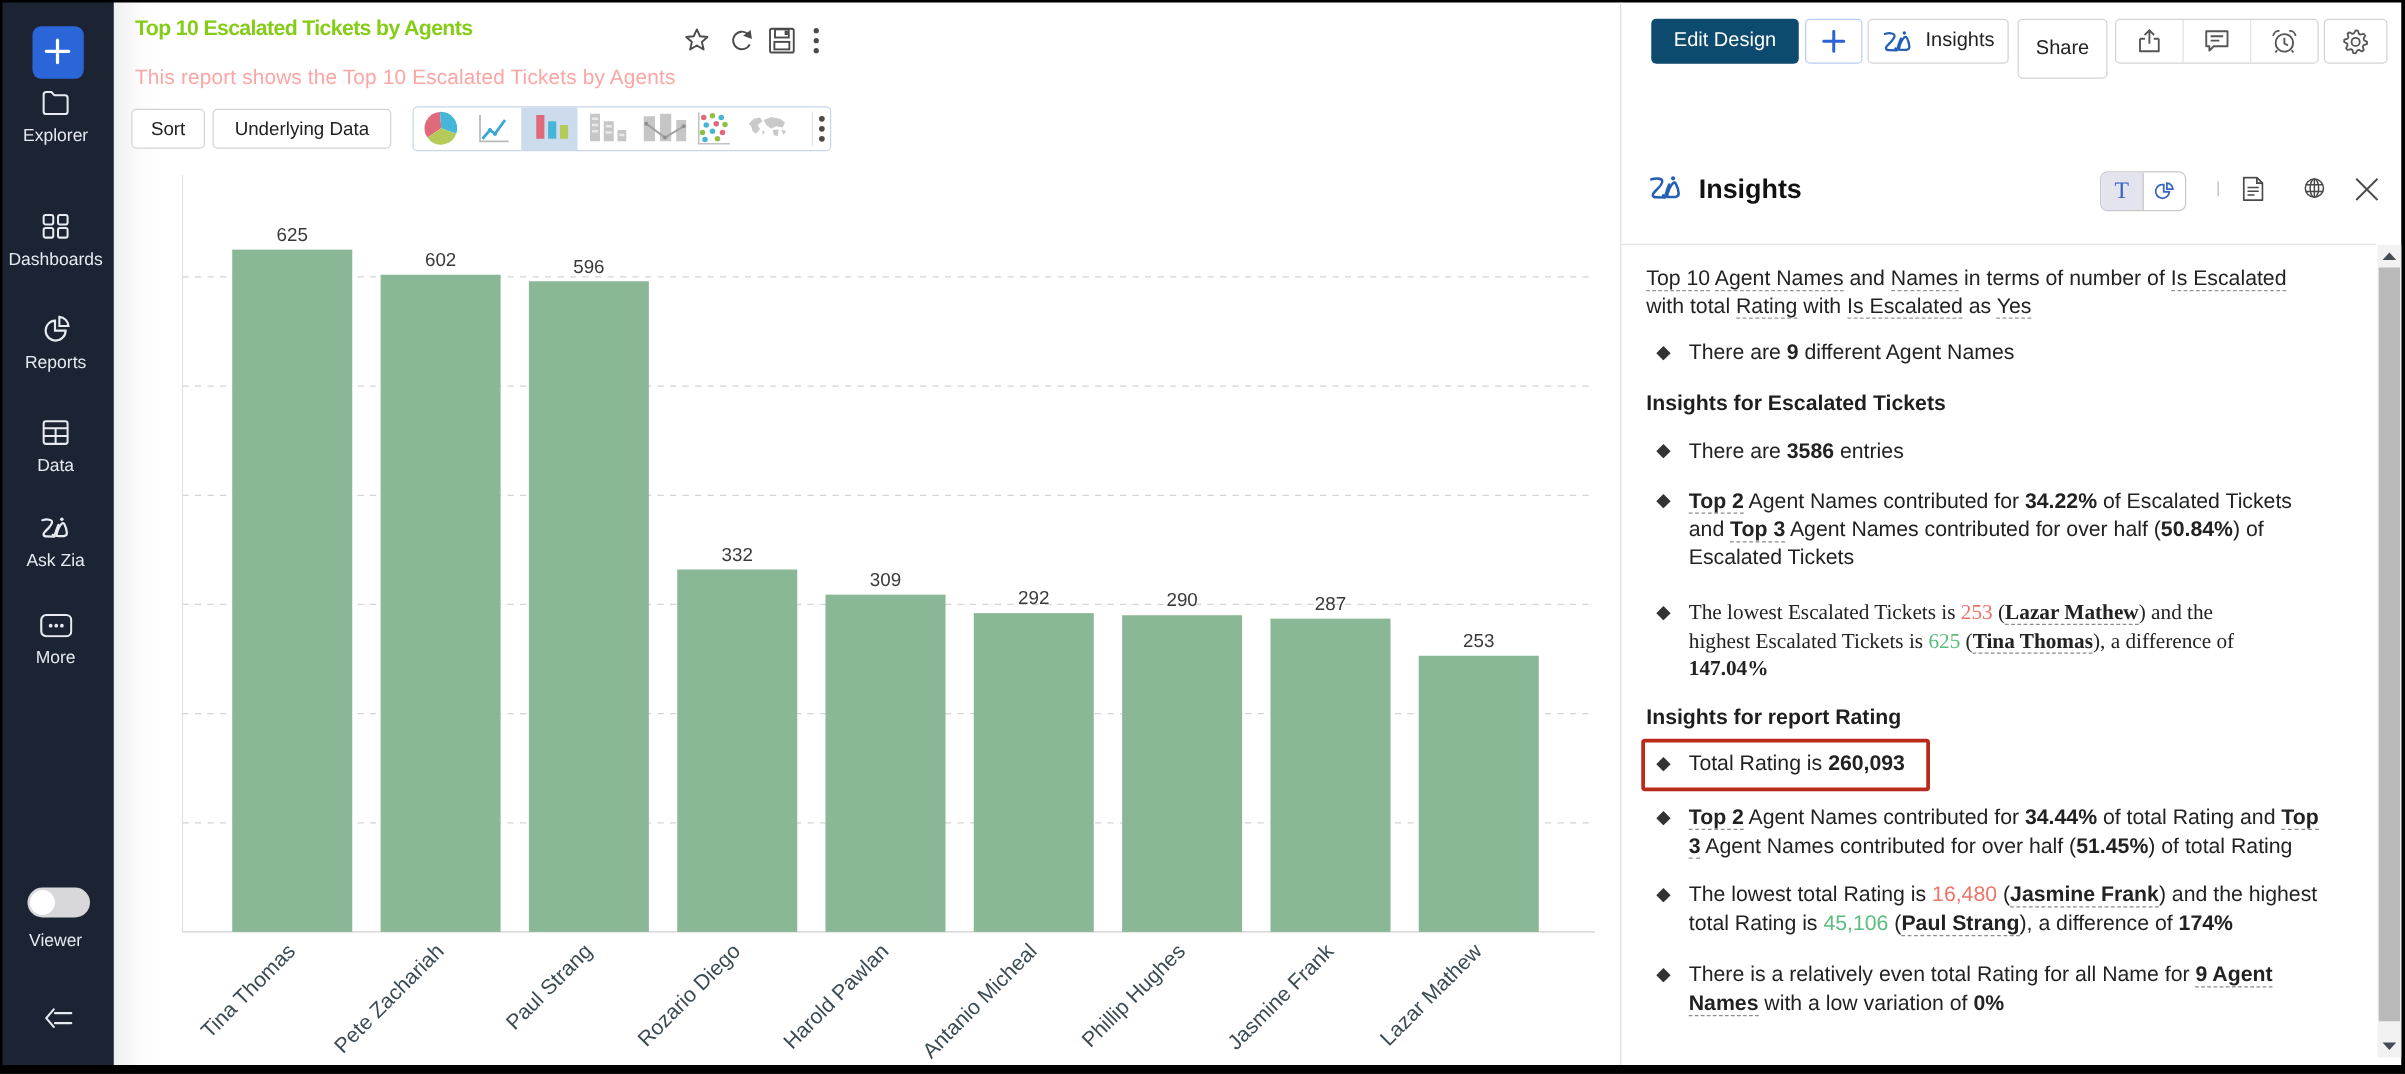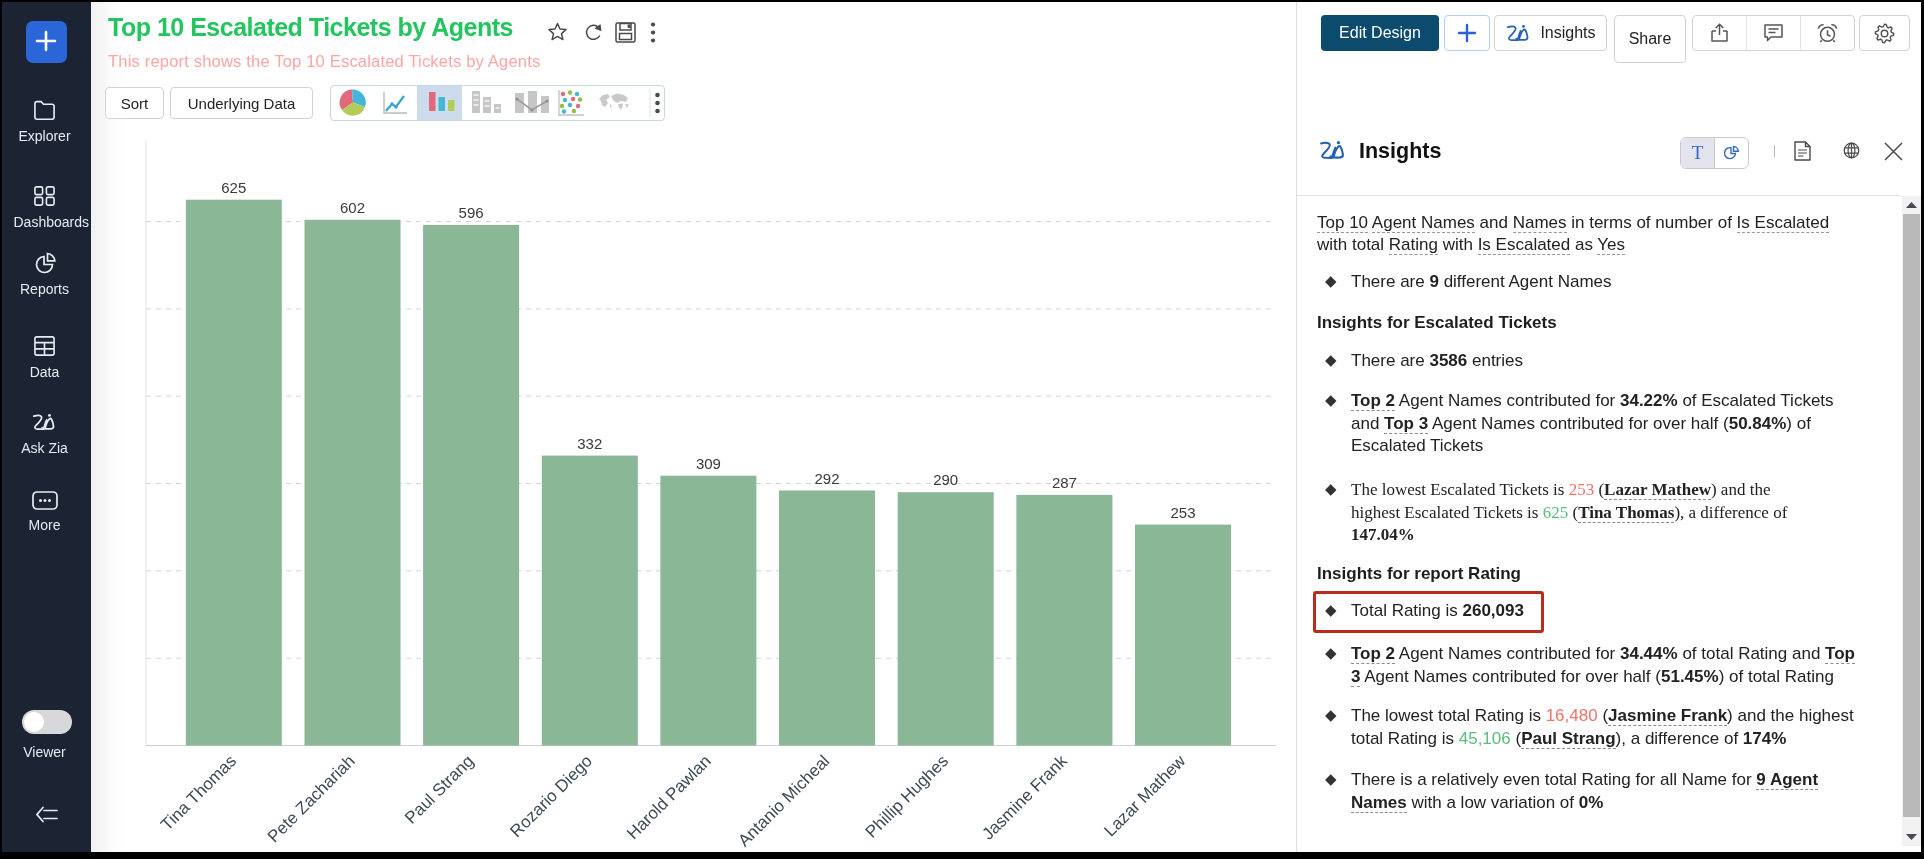--- a/index.html
+++ b/index.html
@@ -25,27 +25,27 @@
 <div id="sidebar"></div>
 <div id="main"></div>
 <div id="mainshade"></div>
 <div id="panel"></div>
 
 <div class="abs" style="left:26px;top:21px;width:41px;height:42px;background:#2b66d9;border-radius:7px;">
   <svg width="40" height="40" viewBox="0 0 40 40">
       <path d="M20 11 V29 M11 20 H29" stroke="#fff" stroke-width="2.6" stroke-linecap="round"></path>
     </svg>
 </div>
-<div class="sideitem" style="top:100px;">
+<div class="sideitem" style="top:72px;">
   <svg width="23" height="21" viewBox="0 0 24 21">
       <path d="M2 3.5 C2 2.2 2.9 1.3 4.2 1.3 L8.5 1.3 L11 4 L19.8 4 C21.1 4 22 4.9 22 6.2 L22 17.4 C22 18.7 21.1 19.6 19.8 19.6 L4.2 19.6 C2.9 19.6 2 18.7 2 17.4 Z" fill="none" stroke="#e7eaf0" stroke-width="1.7"></path>
     </svg>
   Explorer
 </div>
-<div class="sideitem" style="top:185px;text-align:right;">
+<div class="sideitem" style="top:170px;">
   <svg width="23" height="22" viewBox="0 0 24 23">
       <g fill="none" stroke="#e7eaf0" stroke-width="1.7">
         <rect x="2" y="2" width="8" height="8" rx="1.6"></rect>
         <rect x="14" y="2" width="8" height="8" rx="1.6"></rect>
         <rect x="2" y="13" width="8" height="8" rx="1.6"></rect>
         <rect x="14" y="13" width="8" height="8" rx="1.6"></rect>
       </g>
     </svg>
   Dashboards
 </div>
@@ -92,21 +92,21 @@
 </div>
 <div class="sideitem" style="top:744px;">Viewer</div>
 <div class="abs" style="left:36px;top:806px;">
   <svg width="23" height="17" viewBox="0 0 23 17">
       <g fill="none" stroke="#e7eaf0" stroke-width="1.7" stroke-linecap="round">
         <path d="M8 4.5 H21 M8 12.5 H21 M7 1.5 L1 8.5 L7 15.5"></path>
       </g>
     </svg>
 </div>
 
-<div class="abs" style="left:108px;top:13px;font-size:25px;font-weight:bold;color:#22c55e;letter-spacing:-0.5px;">Top 10 Escalated Tickets by Agents</div>
+<div class="abs" style="left:108px;top:13px;font-size:17px;font-weight:bold;color:#84cc16;letter-spacing:-0.5px;">Top 10 Escalated Tickets by Agents</div>
 <div class="abs" style="left:547px;top:21px;">
   <svg width="120" height="24" viewBox="0 0 120 24" fill="none" stroke="#4a4a4a" stroke-width="1.5">
     <path d="M10.5 2.5 L13 8 L19 8.6 L14.5 12.6 L15.9 18.6 L10.5 15.4 L5.1 18.6 L6.5 12.6 L2 8.6 L8 8 Z" stroke-linejoin="round"></path>
     <path d="M51.3 6.2 A7 7 0 1 0 52.8 14.5"></path>
     <path d="M47.5 7.5 L53.5 3 L54.5 10.2 Z" fill="#4a4a4a" stroke="none"></path>
     <g transform="translate(68,1)">
         <rect x="1" y="1" width="19" height="19" rx="1.5"></rect>
         <rect x="5" y="1.5" width="11" height="6.5" fill="none"></rect>
         <rect x="12.7" y="2.5" width="2.6" height="3.5" fill="#4a4a4a" stroke="none"></rect>
         <rect x="4.5" y="11.5" width="12" height="6"></rect>

